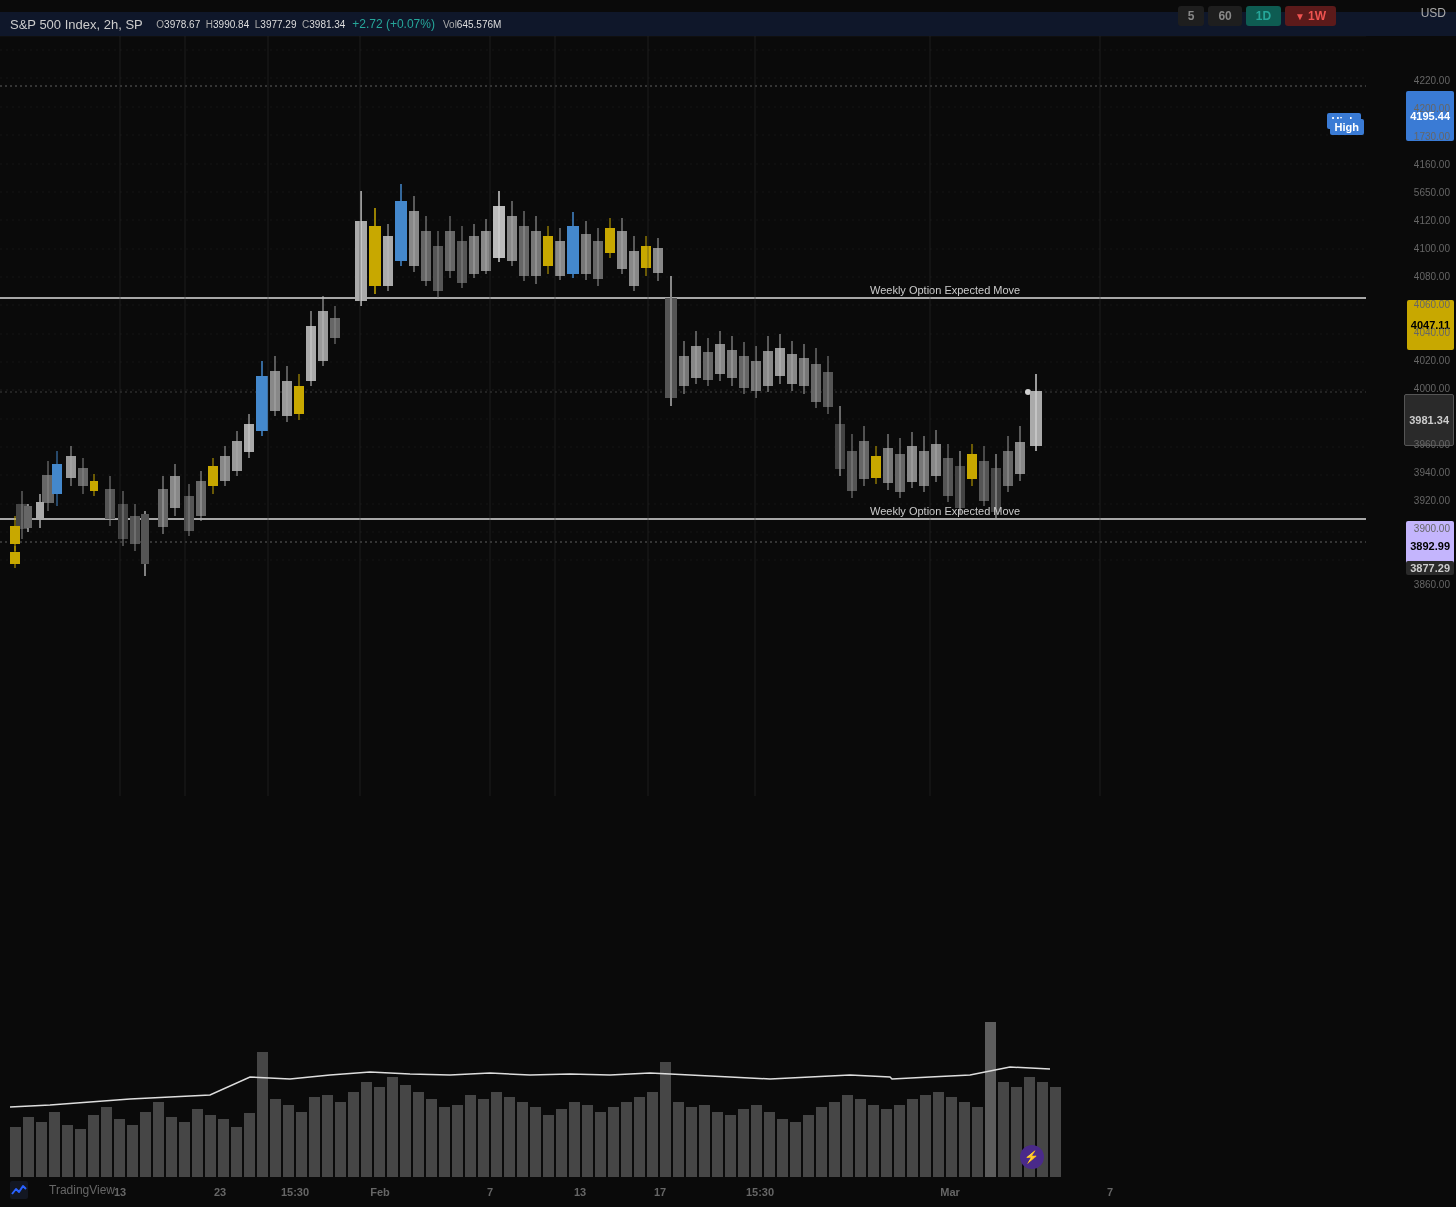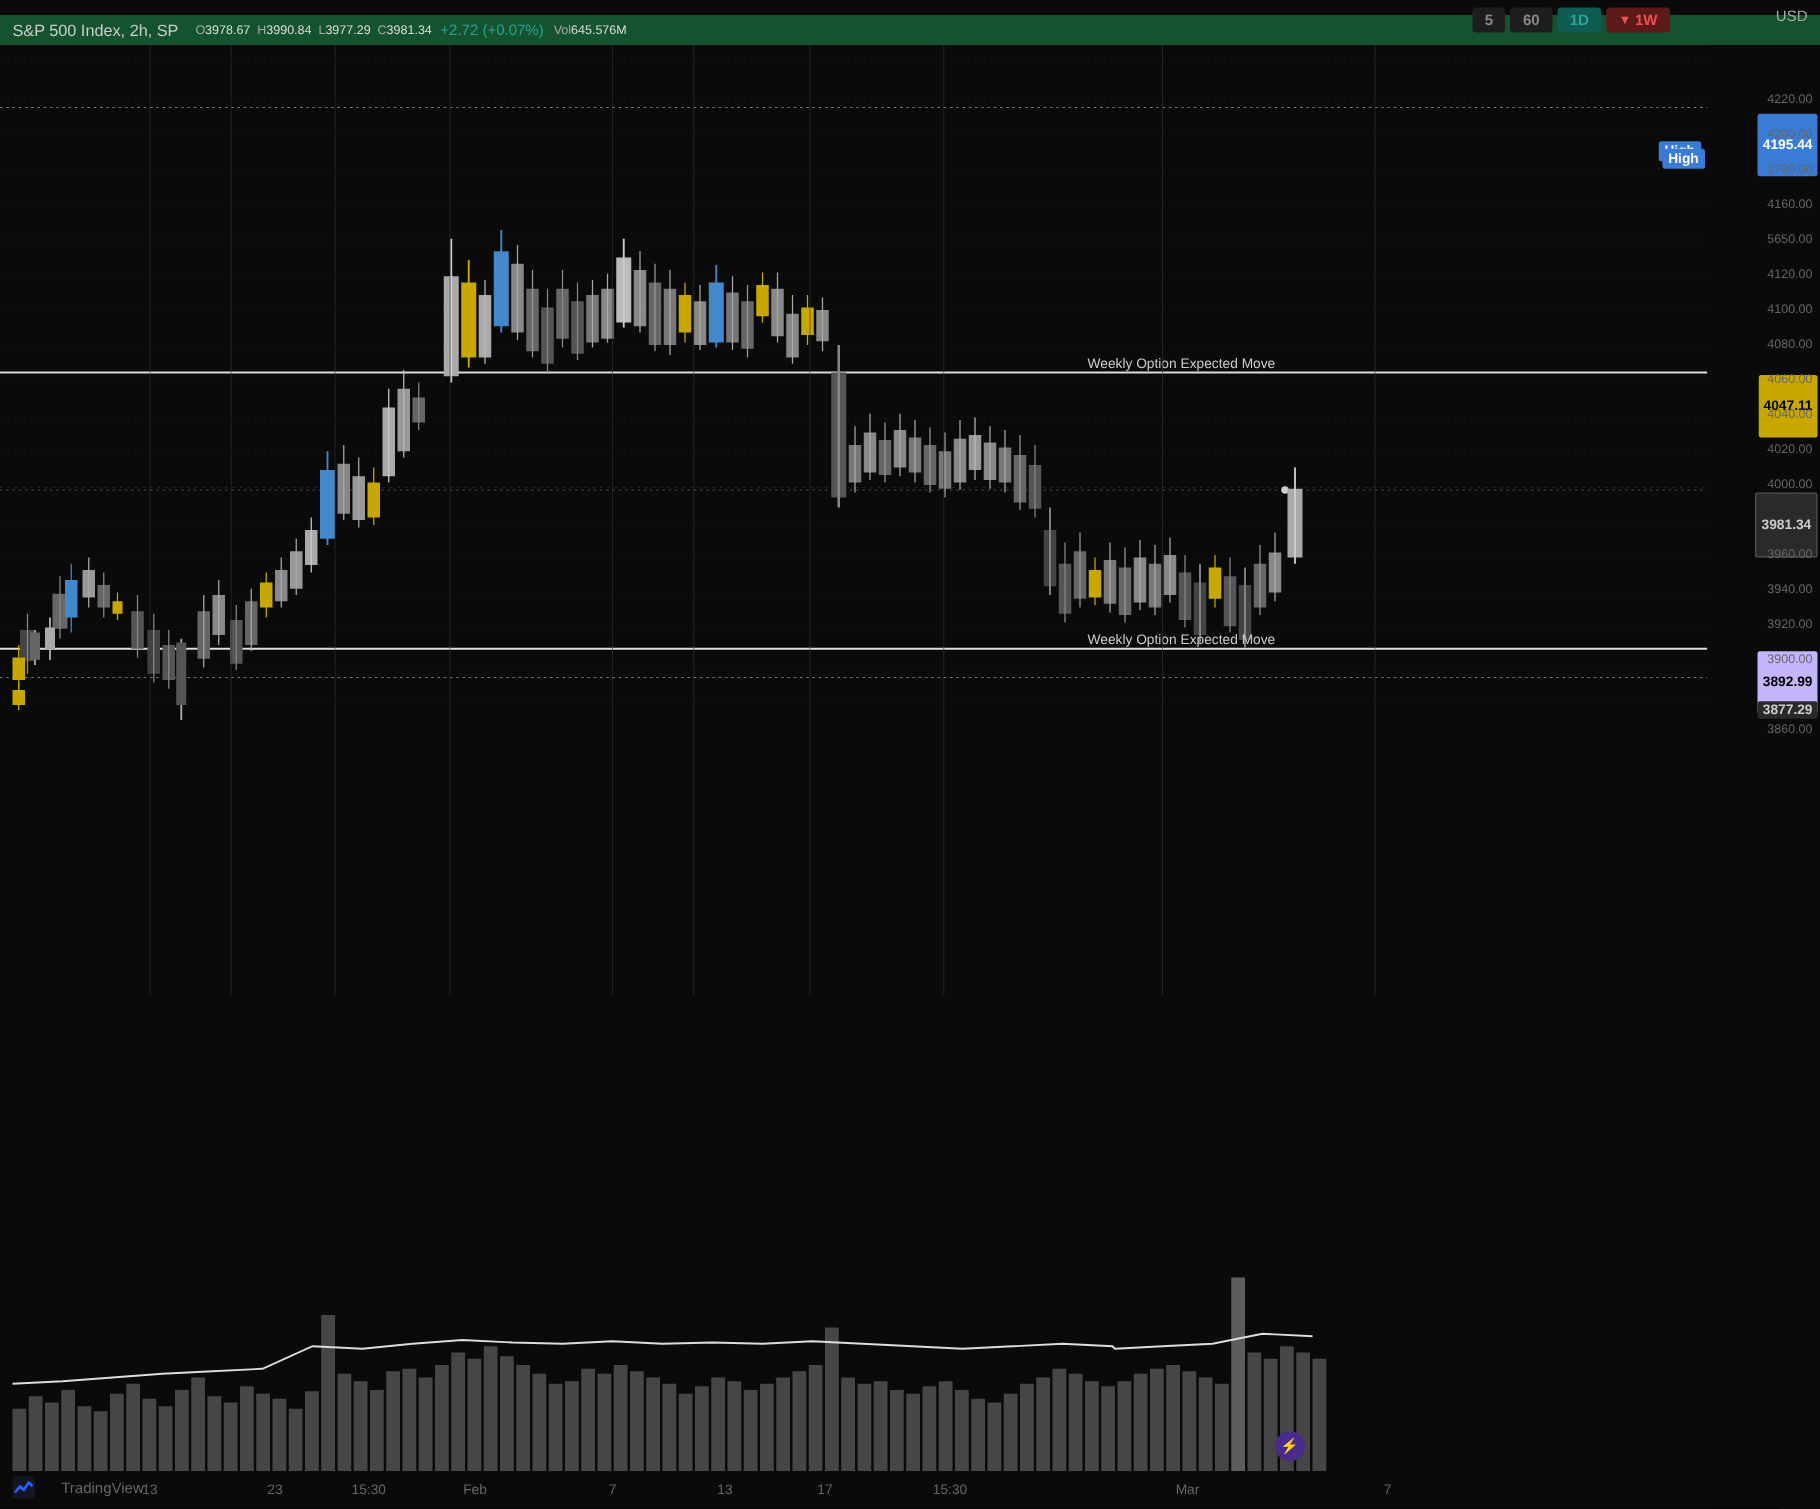--- a/index.html
+++ b/index.html
@@ -18,21 +18,21 @@
       background: #0a0a0a;
     }
     
     .header {
       position: absolute;
       top: 0; left: 0; right: 0;
       height: 30px;
       display: flex;
       align-items: center;
       padding: 0 10px;
-      background: #14532d;
+      background: #0f172a;
       z-index: 10;
     }
     .header-title {
       font-size: 13px;
       color: #ccc;
       font-weight: 500;
     }
     .header-ohlc {
       font-size: 10px;
       color: #aaa;
@@ -108,20 +108,21 @@
     
     .x-axis {
       position: absolute;
       left: 0;
       right: 90px;
       bottom: 0;
       height: 30px;
       background: #0a0a0a;
       display: flex;
       align-items: center;
+      font-weight: bold;
     }
     .x-tick {
       position: absolute;
       font-size: 11px;
       color: #666;
       transform: translateX(-50%);
     }
 
     
     .tv-logo {

